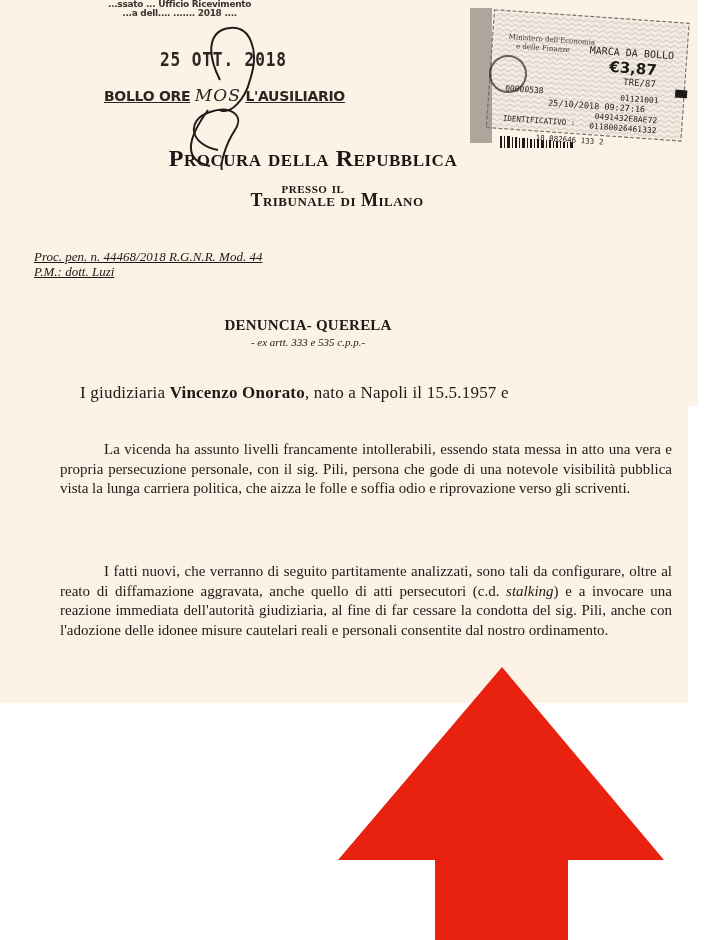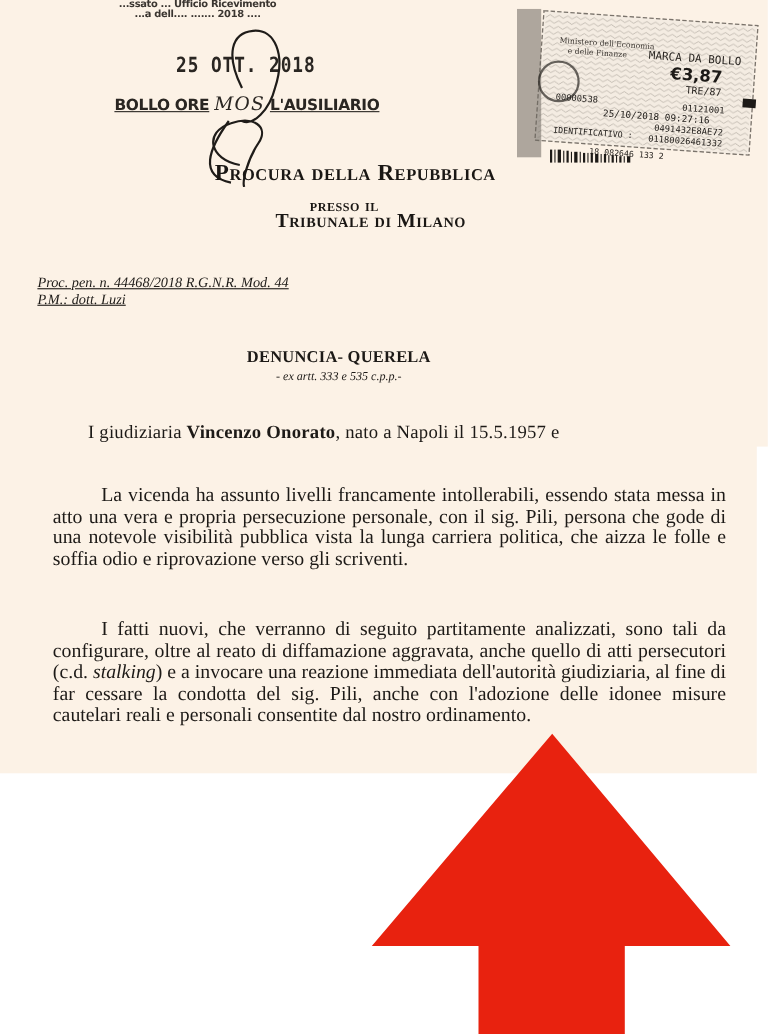--- a/index.html
+++ b/index.html
@@ -6,29 +6,29 @@
   body { width:704px; height:940px; position:relative; background:#ffffff; overflow:hidden; font-family:"Liberation Serif", "DejaVu Serif", serif; color:#1d1a17; }
   .paper-top { position:absolute; left:0; top:0; width:698px; height:406px; background:#fcf2e6; }
   .paper-bottom { position:absolute; left:0; top:405px; width:688px; height:298px; background:#fcf2e6; }
   .stamp-header { position:absolute; left:108px; top:0; font-family:"DejaVu Sans", sans-serif; font-size:9px; font-weight:bold; color:#3a3530; line-height:9px; letter-spacing:-0.3px;text-align:center; }
   .date-stamp { position:absolute; left:160px; top:48px; font-family:"DejaVu Sans Mono", monospace; font-weight:bold; font-size:19px; color:#2a2622; letter-spacing:1px; transform:scaleX(0.85); transform-origin:left; }
   .ore-line { position:absolute; left:104px; top:85px; font-family:"DejaVu Sans", sans-serif; font-weight:bold; font-size:14px; color:#2a2622; letter-spacing:-0.3px; }
   .ore-line .u { text-decoration:underline; }
   .signature-svg { position:absolute; left:150px; top:20px; }
   .marca { position:absolute; left:470px; top:8px; width:225px; height:140px; }
   .office-title { position:absolute; left:0; width:620px; text-align:center; font-family:"Liberation Serif", serif; font-weight:bold; color:#1a1714; font-variant:small-caps; letter-spacing:0.5px; }
-  .ot1 { top:145px; left:0; font-size:21px; padding-left:10px; width:626px; }
+  .ot1 { top:145px; left:0; font-size:24px; padding-left:0; width:626px; }
   .ot2 { top:169px; font-size:16px; width:626px;margin-top:10px; }
   .ot3 { top:190px; font-size:18px; width:626px;padding-left:24px; }
   .proc { position:absolute; left:34px; top:249px; font-style:italic; font-size:13px; line-height:15px; text-decoration:underline; color:#1d1a17; }
   .title { position:absolute; left:0; width:616px; text-align:center; top:317px; font-weight:bold; font-size:15px; letter-spacing:0.2px; }
   .subtitle { position:absolute; left:0; width:616px; text-align:center; top:336px; font-style:italic; font-size:11px; }
   .intro { position:absolute; left:80px; top:383px; font-size:17px; letter-spacing:0.2px; }
   .intro b { font-weight:bold; }
-  .para { position:absolute; left:48px; width:612px; font-size:18px; line-height:19.5px; text-align:justify; text-indent:44px; }
+  .para { position:absolute; left:60px; width:612px; font-size:15px; line-height:19.5px; text-align:justify; text-indent:44px; }
   .p1 { top:440px; }
   .p2 { top:562px; }
   .arrow { position:absolute; left:0; top:0; }
 </style>
 </head>
 <body>
 
 <div class="paper-top"></div>
 <div class="paper-bottom"></div>
 

